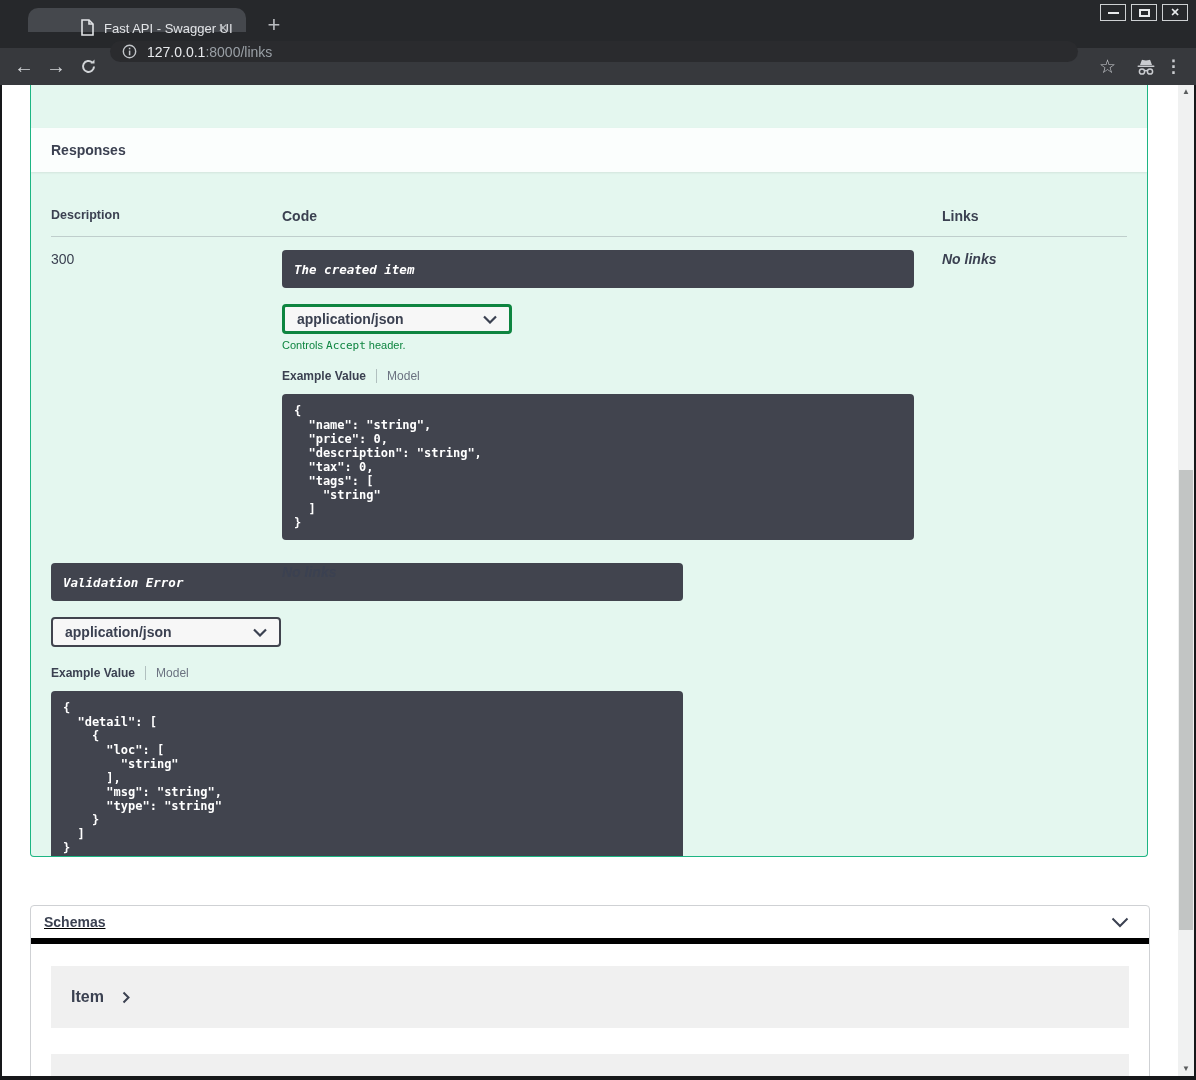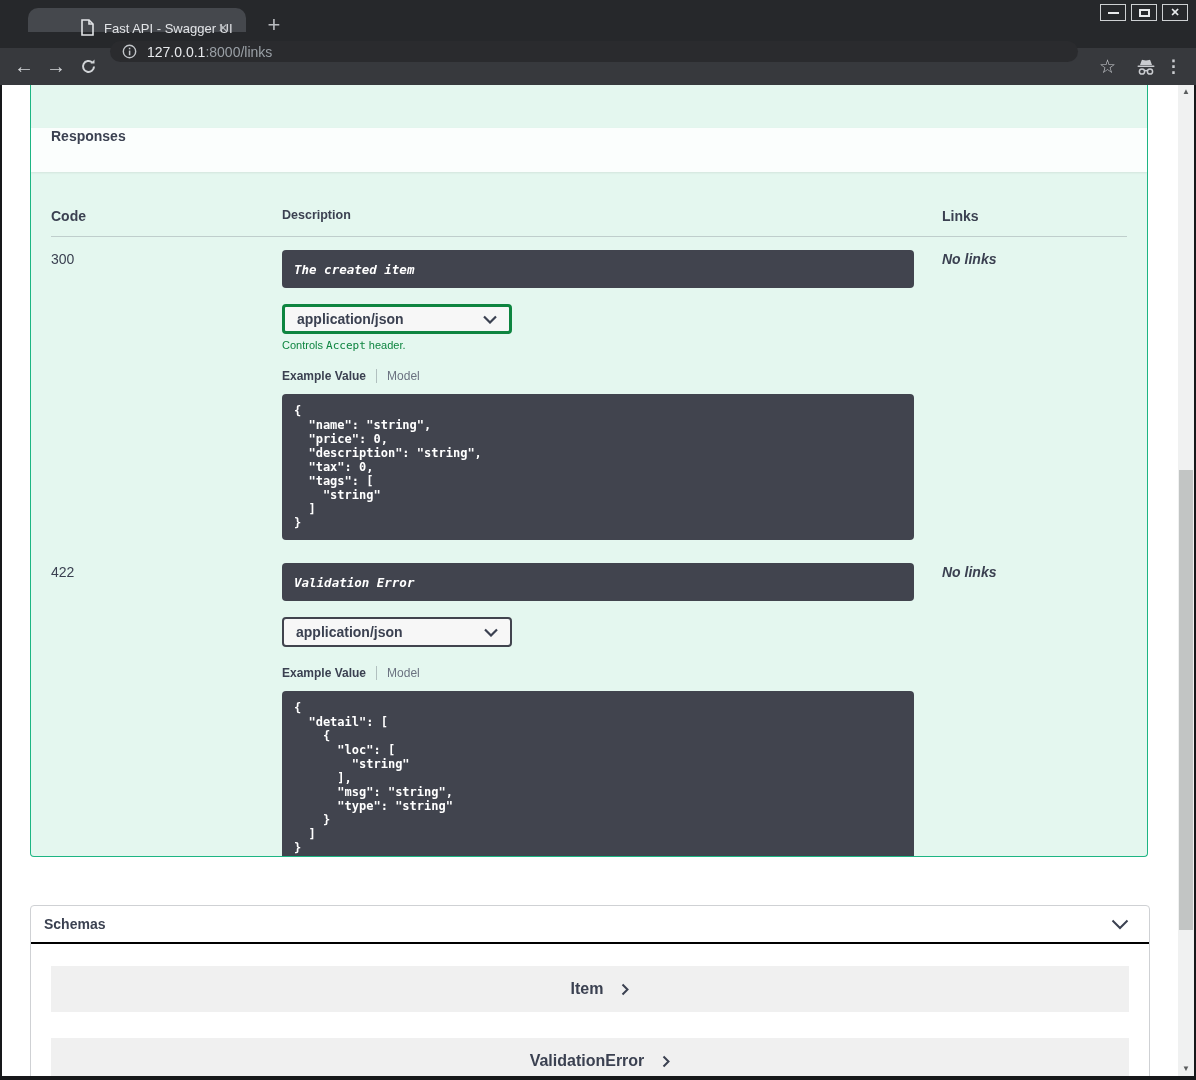--- a/index.html
+++ b/index.html
@@ -44,21 +44,21 @@
   .content { position:absolute; left:28px; top:0; width:1120px; }
 
   
   .opblock { width:1118px; height:772px; background:var(--block_bg,#e4f7ef);
              border-left:1px solid var(--method_green,#20b883);
              border-right:1px solid var(--method_green,#20b883);
              border-bottom:1px solid var(--method_green,#20b883);
              border-radius:0 0 4px 4px; overflow:hidden; }
   .op-spacer { height:43px; }
   .section-header { height:44px; background:rgba(255,255,255,.85); box-shadow:0 1px 2px rgba(0,0,0,.08);
-                    display:flex; padding-left:20px; }
+                    display:flex; align-items:center; padding-left:20px; }
   .section-header h4 { font-size:14px; color:var(--text,#3b4151); }
 
   .resp-table { padding:20px 20px 0 20px; }
   .tr { display:grid; grid-template-columns:231px 660px 1fr; }
   .th { font-weight:bold; color:var(--text,#3b4151); padding:16px 0 12px 0; }
   .th.code, .th.links { font-size:14px; }
   .th.desc { font-size:12.5px; }
   .thead { border-bottom:1px solid rgba(59,65,81,.22); }
   .td { padding-top:13px; }
   .status-code { font-size:14px; color:var(--text,#3b4151); }
@@ -80,25 +80,25 @@
   .tabsrow .active { font-size:12px; font-weight:bold; color:var(--text,#3b4151); cursor:pointer; }
   .tabsrow .sep { width:1px; height:14px; background:rgba(59,65,81,.3); margin:0 10px; }
   .tabsrow .inactive { font-size:12px; color:#6b7280; cursor:pointer; }
   .codeblock { margin-top:11px; background:var(--code_bg,#41444e); border-radius:4px; padding:10px 12px; }
   .codeblock pre { font-family:"DejaVu Sans Mono", monospace; font-size:12px; line-height:14px;
                    font-weight:bold; color:#ffffff; }
 
   
   .schemas { margin-top:48px; width:1120px; border:1px solid #cfd1d4; border-radius:4px; background:#fff; }
   .schemas-header { height:38px; display:flex; align-items:center; justify-content:space-between;
-                    padding:0 20px 0 13px; border-bottom:2px solid #000000; cursor:pointer; }
+                    padding:0 20px 0 13px; border-bottom:6px solid #000000; cursor:pointer;text-decoration:underline; }
   .schemas-header h4 { font-size:14px; color:var(--text,#3b4151); }
   .schemas-body { padding:22px 20px 20px 20px; }
-  .model-card { height:46px; background:#f0f0f0; border-radius:0; display:flex; align-items:center;
-                padding-left:20px; cursor:pointer; margin-bottom:26px;justify-content:center; }
+  .model-card { height:62px; background:#f0f0f0; border-radius:0; display:flex; align-items:center;
+                padding-left:20px; cursor:pointer; margin-bottom:26px; }
   .model-card:last-child { margin-bottom:0; }
   .model-card .mname { font-size:16px; font-weight:bold; color:var(--text,#3b4151); }
   .model-card svg { margin-left:18px; }
 
   .bottom-edge { position:absolute; left:0; bottom:0; width:1196px; height:4px; background:#17181a; }
   svg { display:block; }
 </style>
 </head>
 <body>
 
@@ -162,22 +162,22 @@
     <div class="content">
 
       <div class="opblock">
         <div class="op-spacer"></div>
         <div class="section-header">
           <h4>Responses</h4>
         </div>
 
         <div class="resp-table">
           <div class="tr thead">
+            <div class="th desc">Description</div>
             <div class="th code">Code</div>
-            <div class="th desc">Description</div>
             <div class="th links">Links</div>
           </div>
 
           <div class="tr">
             <div class="td"><span class="status-code">300</span></div>
             <div class="td">
               <div class="desc-stack">
                 <div class="desc-box">
                   <span>The created item</span>
                 </div>
@@ -203,21 +203,20 @@
     "string"
   ]
 }</pre>
                 </div>
               </div>
             </div>
             <div class="td"><span class="nolinks">No links</span></div>
           </div>
 
           <div class="tr" style="margin-top:10px;">
-            <div class="td"><span class="status-code">422</span></div>
             <div class="td">
               <div class="desc-stack">
                 <div class="desc-box">
                   <span>Validation Error</span>
                 </div>
                 <div class="media-select plain">
                   <span class="val">application/json</span>
                   <svg width="14" height="9" viewBox="0 0 14 9">
                     <polyline points="1,1.5 7,7.5 13,1.5" fill="none" stroke="#3b4151" stroke-width="2.2"></polyline>
                   </svg>

